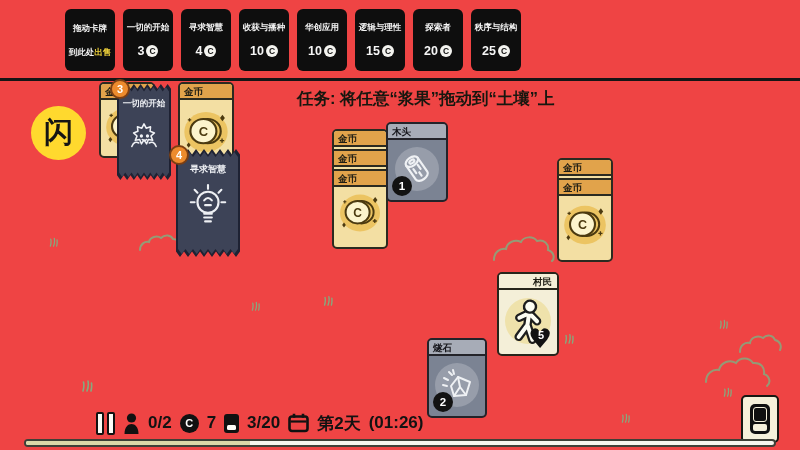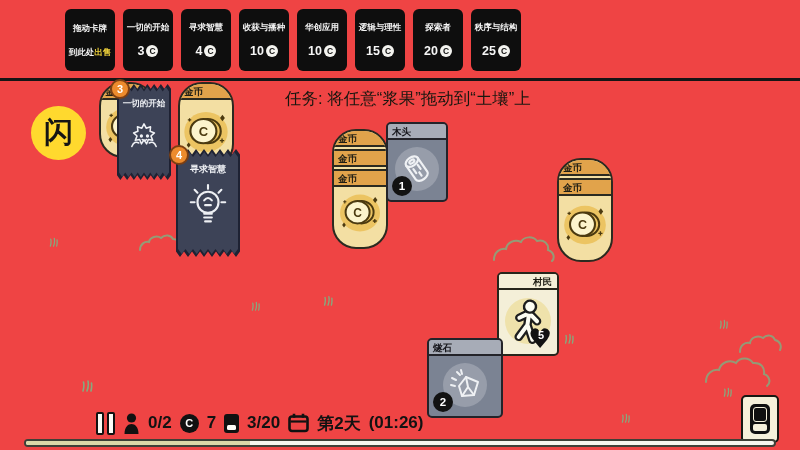--- a/index.html
+++ b/index.html
@@ -26,21 +26,21 @@
   #divider { position:absolute; left:0; top:78px; width:800px; height:3px; background:#151515; }
 
   
   .bcard {
     position:absolute; border:2px solid #2b2a20; border-radius:5px; overflow:hidden;
   }
   .bcard .hd {
     font-size:9.5px; font-weight:bold; color:#1e1d14;
     padding:2px 4px 1px 4px; border-bottom:2px solid #2b2a20; height:16px; line-height:12px;
   }
-  .gold  { background:#f3dfa3;border-radius:24px; }
+  .gold  { background:#f3dfa3; }
   .gold .hd { background:#e1a34b; }
   .gold .sliver { height:4px; background:#f3dfa3; border-bottom:2px solid #2b2a20; }
   .gray { background:#7b8393; border-color:#232329; }
   .gray .hd { background:#a7acb7; border-color:#232329; color:#15151a; }
   .cream { background:#f4efd8; border-color:#26251b; }
   .cream .hd { background:#f4efd8; border-color:#26251b;padding-left:34px; }
   .body { position:relative; display:flex; align-items:center; justify-content:center; }
   .glow { position:absolute; border-radius:50%; }
   .glow.graylite { background:#979daa; }
   .glow.creamlite { background:#efe2ab; }
@@ -67,21 +67,21 @@
   .pack .pk-content { position:absolute; inset:0; display:flex; flex-direction:column;
     align-items:center; color:#eef0f4; }
   .pk-title { font-size:8.5px; font-weight:bold; margin-top:14px; }
   .pack-badge {
     position:absolute; width:20px; height:20px; border-radius:50%;
     background:#ed8b2d; border:2px solid #7c3f13; color:#fff;
     font-size:11px; font-weight:bold; display:flex; align-items:center; justify-content:center; z-index:5;
   }
 
   
-  #task-text { position:absolute; left:285px; top:88px; font-size:16.5px; font-weight:normal; color:#17170f; z-index:2; }
+  #task-text { position:absolute; left:297px; top:88px; font-size:16.5px; font-weight:bold; color:#17170f; z-index:2; }
   #shan-logo { position:absolute; left:31px; top:106px; width:55px; height:54px; border-radius:50%;
     background:#ffd92e; display:flex; align-items:center; justify-content:center;
     font-size:29px; font-weight:bold; color:#141414; z-index:5; }
 
   
   #hud { position:absolute; left:48px; top:409px; height:28px; display:flex;
     align-items:center; gap:8px; color:#121212; font-size:17px; font-weight:bold; z-index:15;margin-left:48px; }
   .pause-ic { display:flex; gap:3px; }
   .pause-ic span { width:8px; height:23px; background:#fdfdf8; border:2.6px solid #111; border-radius:2px; }
   .coin-hud { width:19px; height:19px; border-radius:50%; background:#111; color:#fff;
@@ -334,21 +334,21 @@
       <svg width="40" height="46" style="position:relative">
           <use href="#villager-sym"></use>
         </svg>
     </div>
     <div class="heart-badge" style="right:3px; bottom:1px">
       <span class="h">♥</span>
       <span class="n">5</span>
     </div>
   </div>
 
-  <div class="bcard gray" style="left:427px; top:338px; width:76px; height:80px; z-index:2">
+  <div class="bcard gray" style="left:427px; top:338px; width:60px; height:80px; z-index:2">
     <div class="hd">燧石</div>
     <div class="body" style="height:58px">
       <div class="glow graylite" style="width:44px; height:44px"></div>
       <svg width="40" height="40" style="position:relative">
           <use href="#flint-sym"></use>
         </svg>
     </div>
     <div class="count-badge" style="left:4px; bottom:4px">2</div>
   </div>
 

